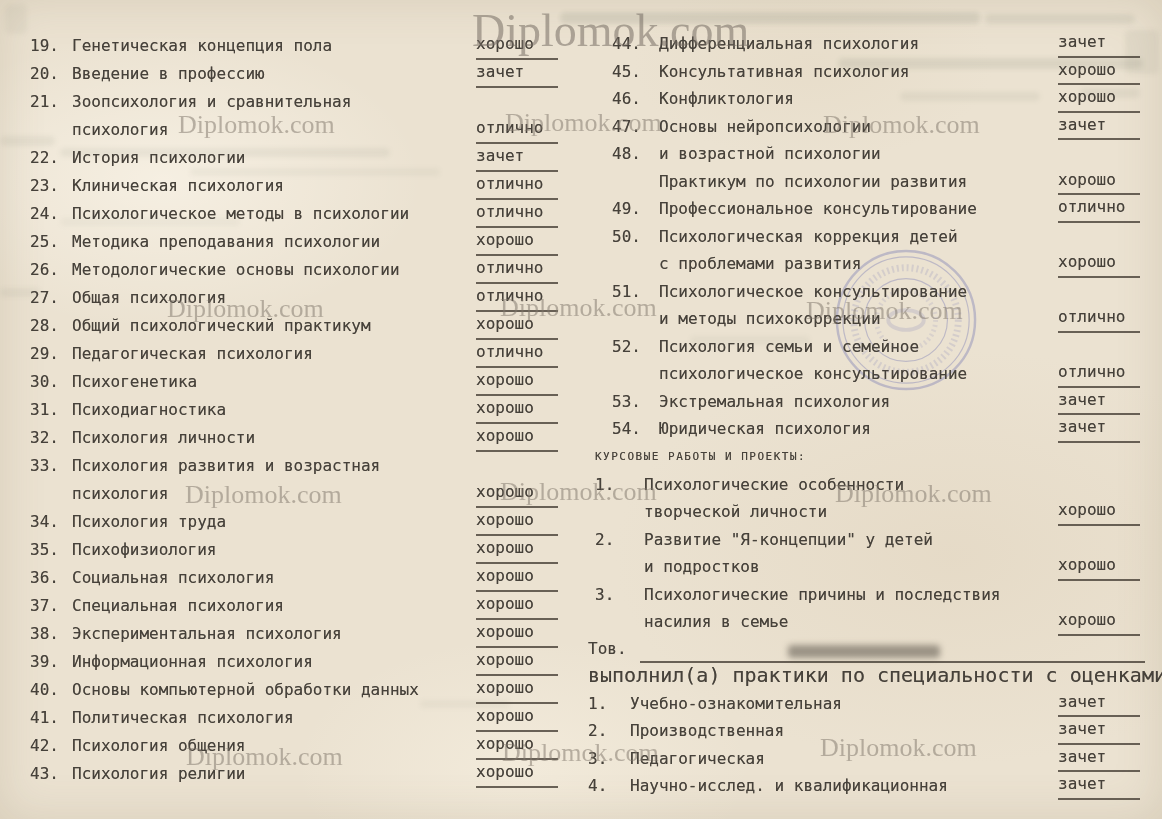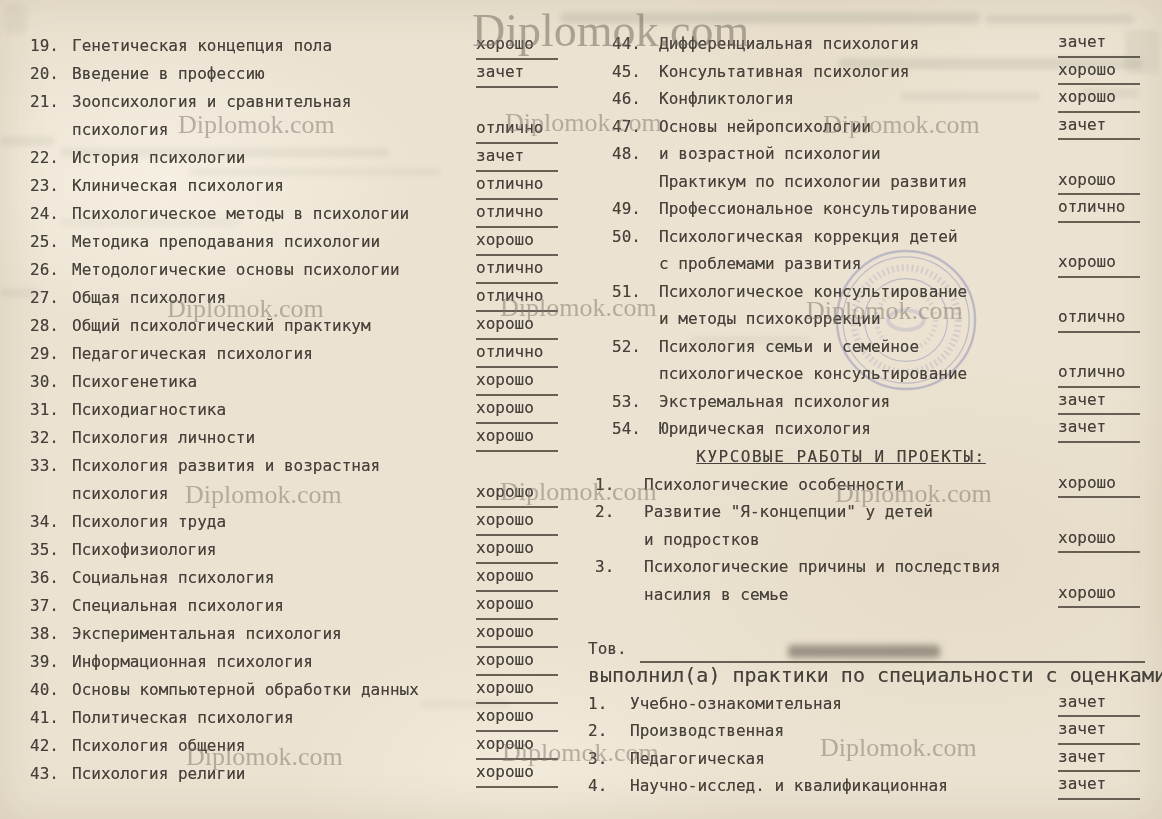--- a/index.html
+++ b/index.html
@@ -28,23 +28,23 @@
   .num,.line{height:var(--lh);line-height:var(--lh);font-size:16px;
     text-shadow:0 0 .6px rgba(70,64,56,.55);white-space:nowrap;}
   .lines{min-width:0;}
   .grade{
     position:absolute;bottom:0;left:var(--grade-left);width:82px;
     height:var(--lh);line-height:var(--lh);font-size:16px;
     border-bottom:2px solid rgba(66,59,50,.78);
     text-shadow:0 0 .6px rgba(70,64,56,.55);white-space:nowrap;
   }
   .section-title{
-    height:var(--lh);line-height:var(--lh);font-size:16px;letter-spacing:1.5px;
-    text-align:center;padding-right:60px;
-    text-shadow:0 0 .6px rgba(70,64,56,.55);white-space:nowrap;text-decoration:underline;
+    height:var(--lh);line-height:var(--lh);font-size:11px;letter-spacing:1.5px;
+    padding-right:60px;
+    text-shadow:0 0 .6px rgba(70,64,56,.55);white-space:nowrap;
   }
   #tov-row{display:flex;align-items:flex-end;height:27.5px;}
   #tov-label{font-size:16px;line-height:27.5px;flex:0 0 52px;
     text-shadow:0 0 .6px rgba(70,64,56,.55);}
   #tov-line{flex:1;position:relative;height:27.5px;
     border-bottom:2px solid rgba(66,59,50,.78);}
   #tov-name-redacted{
     position:absolute;left:148px;bottom:3px;width:152px;height:13px;
     background:rgba(78,72,62,.5);filter:blur(3px);border-radius:4px;
   }
@@ -334,20 +334,21 @@
       </div>
   </div>
 
   <div id="coursework" class="col">
     <div class="section-title">КУРСОВЫЕ РАБОТЫ И ПРОЕКТЫ:</div>
     <div id="coursework-list">
         <div class="course-row">
           <span class="num">1.</span>
           <div class="lines">
             <div class="line">Психологические особенности</div>
+            <div class="line">творческой личности</div>
           </div>
           <span class="grade">хорошо</span>
         </div>
         <div class="course-row">
           <span class="num">2.</span>
           <div class="lines">
             <div class="line">Развитие "Я-концепции" у детей</div>
             <div class="line">и подростков</div>
           </div>
           <span class="grade">хорошо</span>

